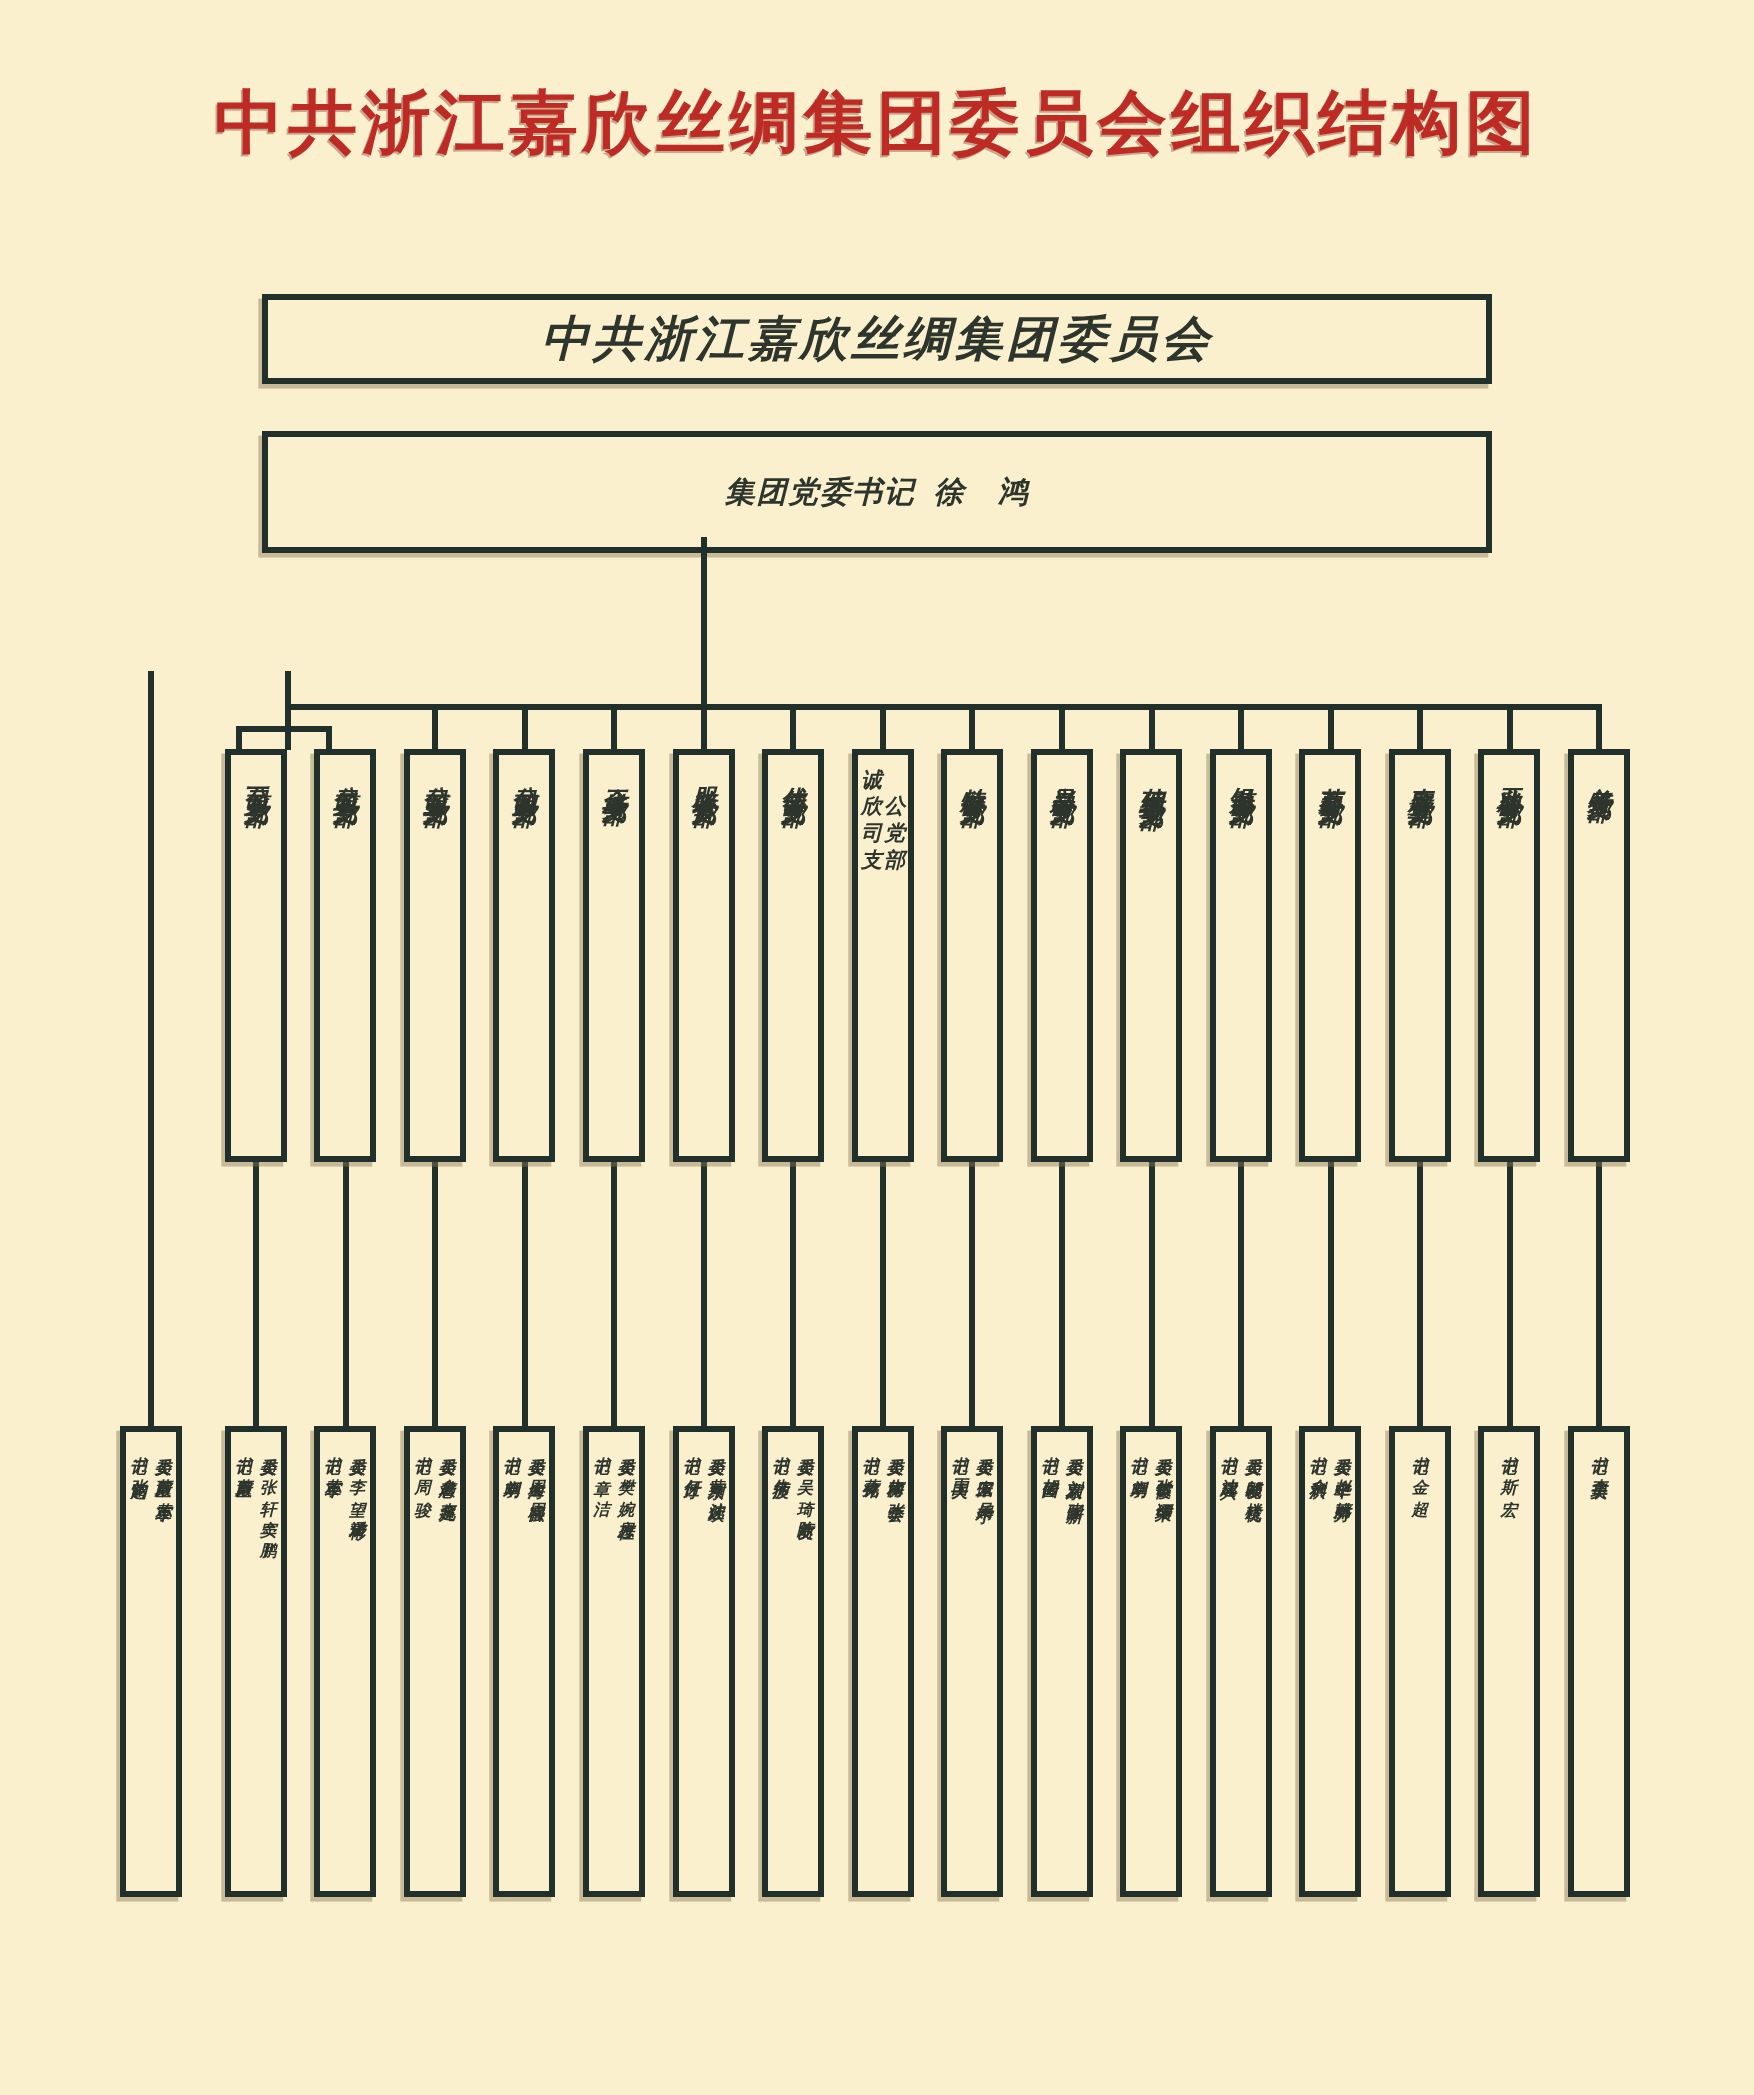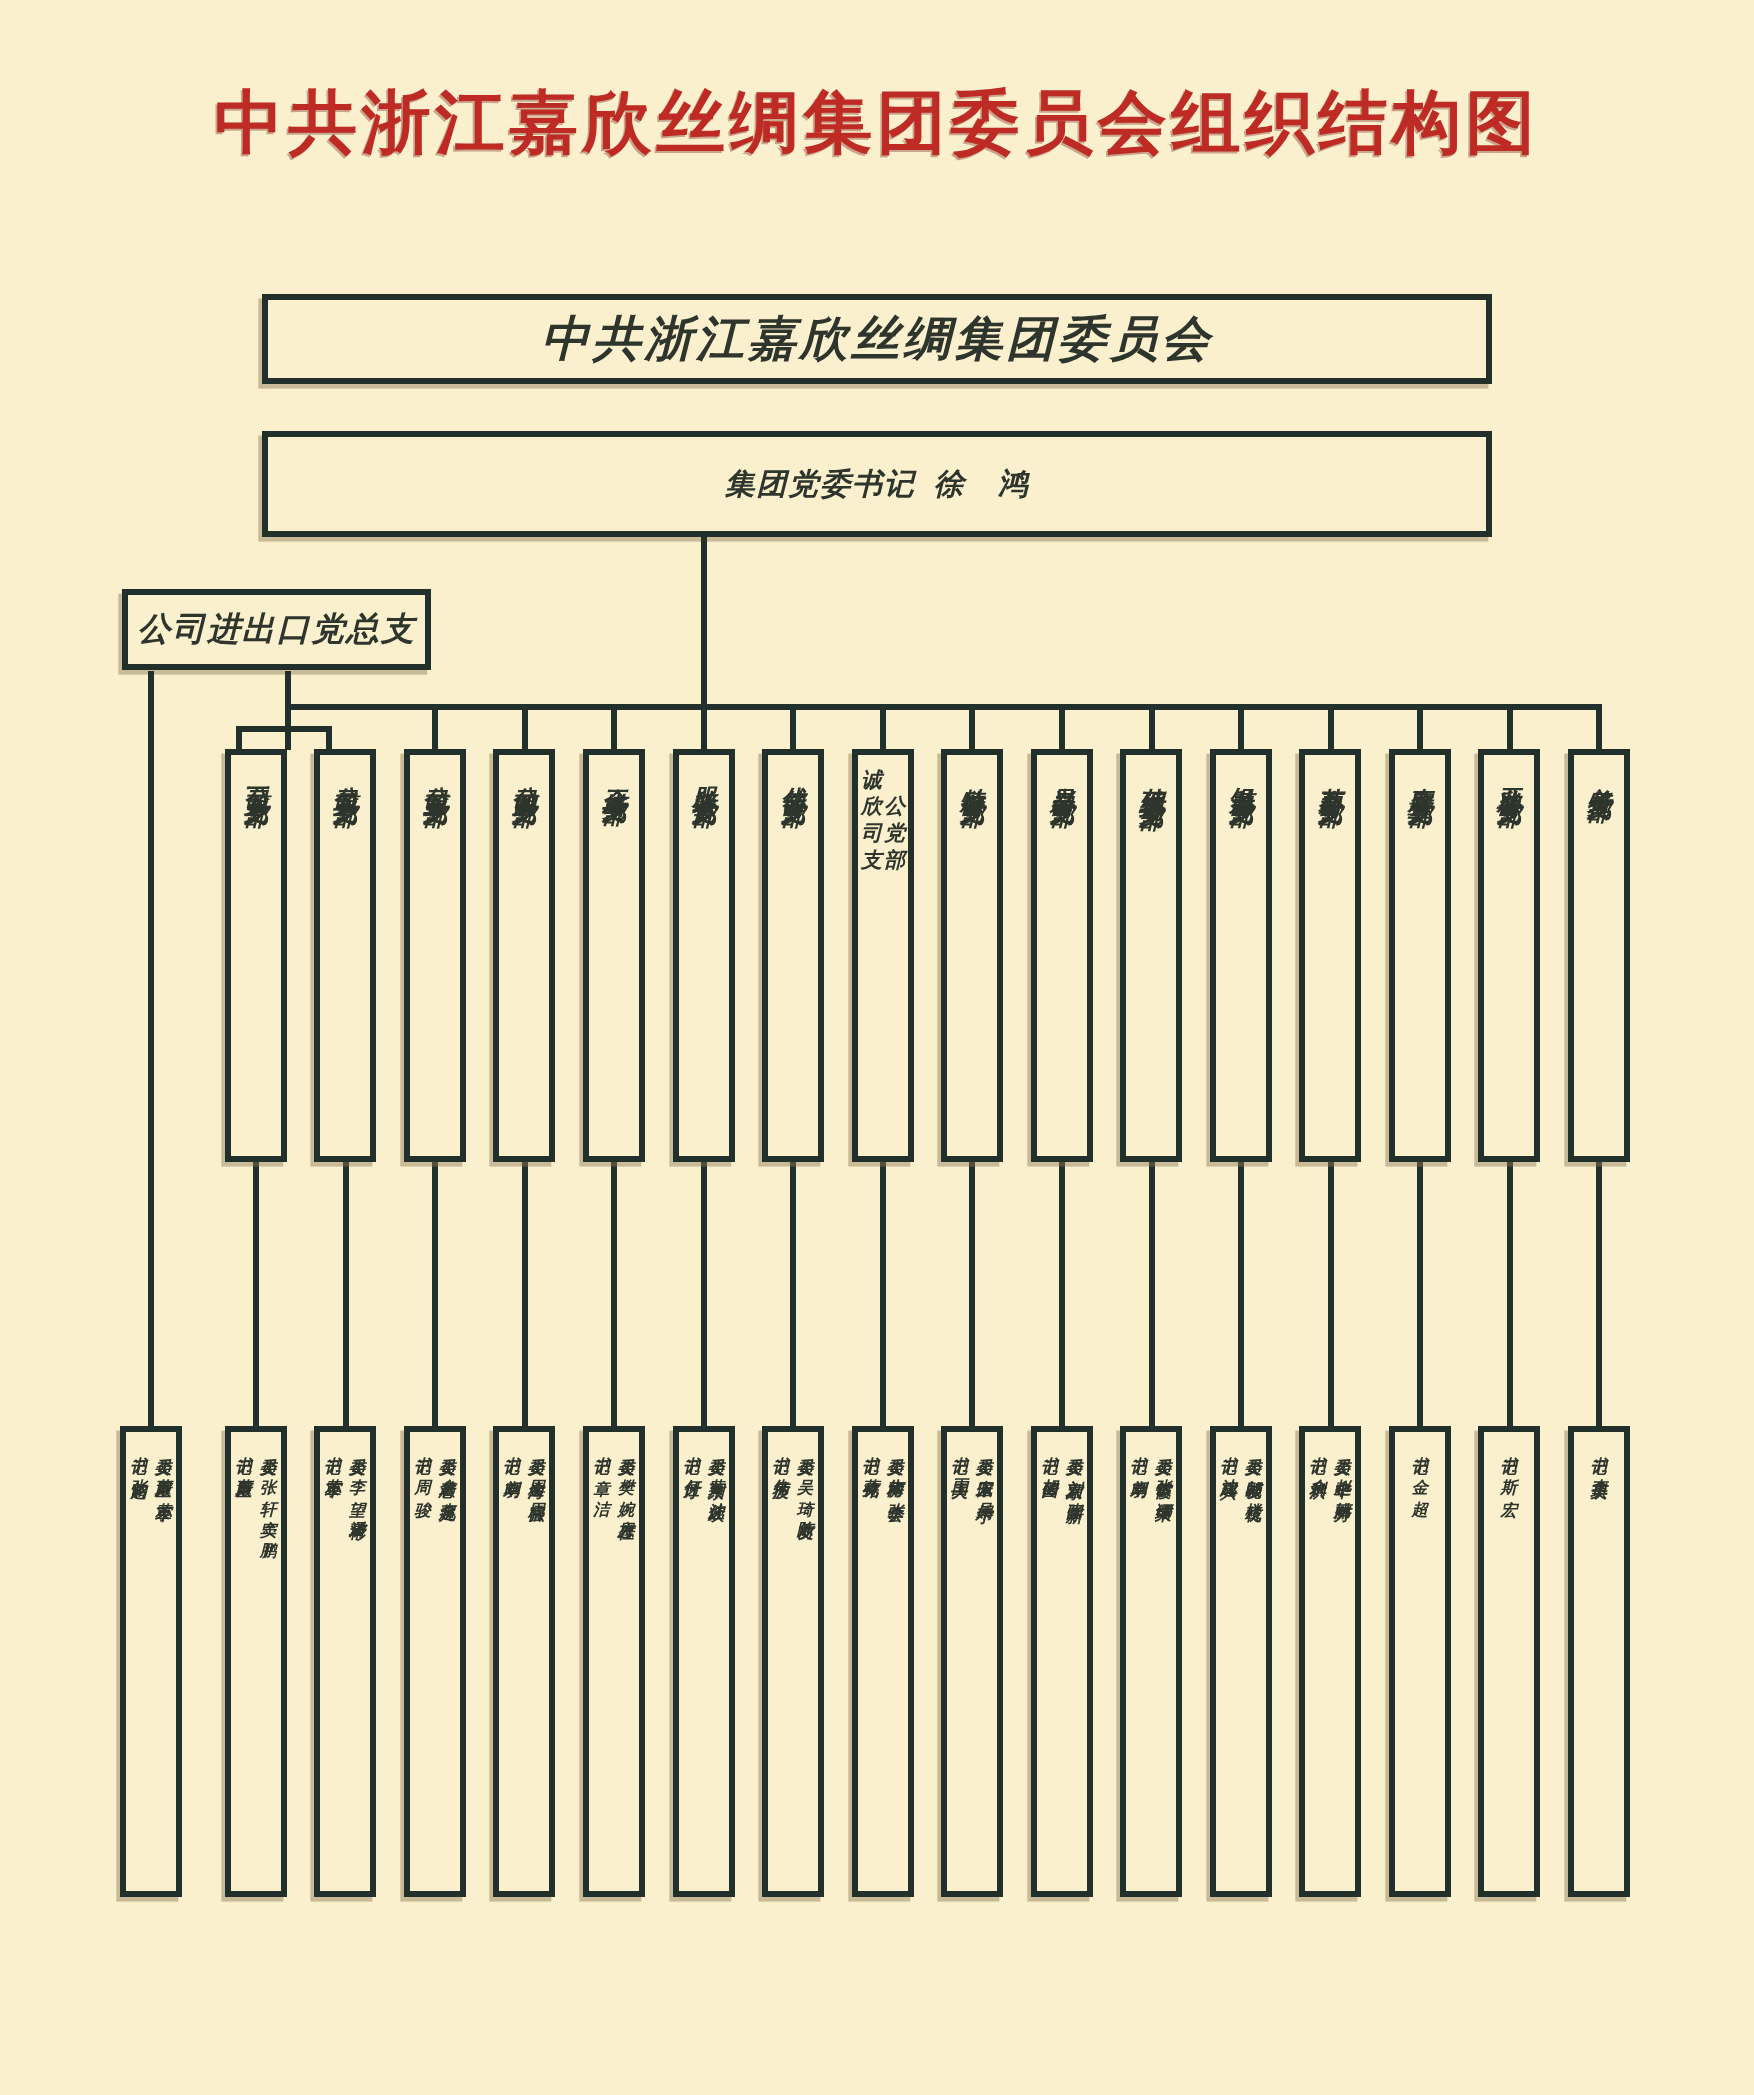--- a/index.html
+++ b/index.html
@@ -26,21 +26,21 @@
     text-shadow:-1.8px 1.8px 0 rgba(105,25,15,0.35);
     margin:0;white-space:nowrap;
   }
   #committee-box{
     left:262px;top:294px;width:1230px;height:90px;
     display:flex;align-items:center;justify-content:center;
     font-size:48px;font-weight:700;color:var(--text,#2E352D);
     letter-spacing:3.7px;white-space:nowrap;
   }
   #leadership-box{
-    left:262px;top:431px;width:1230px;height:106px;
+    left:262px;top:431px;width:1230px;height:122px;
     display:flex;flex-direction:column;align-items:center;justify-content:center;
     gap:9.1px;font-size:30px;font-weight:700;color:var(--text,#2E352D);
     letter-spacing:1.8px;white-space:nowrap;
   }
   .lead-line .names{margin-left:18.3px;}
   #import-export-box{
     left:122px;top:589px;width:309px;height:81px;
     display:flex;align-items:center;justify-content:center;
     font-size:33px;font-weight:700;color:var(--text,#2E352D);
     letter-spacing:1.8px;white-space:nowrap;
@@ -78,21 +78,20 @@
   <h1 id="title">中共浙江嘉欣丝绸集团委员会组织结构图</h1>
 
   <div id="committee-box" class="obox">中共浙江嘉欣丝绸集团委员会</div>
 
   <div id="leadership-box" class="obox">
     <div class="lead-line">
       <span>集团党委书记</span><span class="names">徐　鸿</span>
     </div>
   </div>
 
-  <div id="import-export-box" class="obox">公司进出口党总支</div>
 
   <div id="lines">
       <div class="line" style="left: 701px; top: 537px; width: 5.5px; height: 167px;"></div>
       <div class="line" style="left: 285px; top: 704px; width: 1317px; height: 5.5px;"></div>
       <div class="line" style="left: 285px; top: 671px; width: 5.5px; height: 79px;"></div>
       <div class="line" style="left: 236px; top: 726px; width: 96px; height: 5.5px;"></div>
       <div class="line" style="left: 236px; top: 732px; width: 5.5px; height: 17.4px;"></div>
       <div class="line" style="left: 326px; top: 732px; width: 5.5px; height: 17.4px;"></div>
       <div class="line" style="left: 148px; top: 671px; width: 5.5px; height: 756px;"></div>
       <div class="line" style="left: 253px; top: 1162px; width: 5.5px; height: 264px;"></div>

